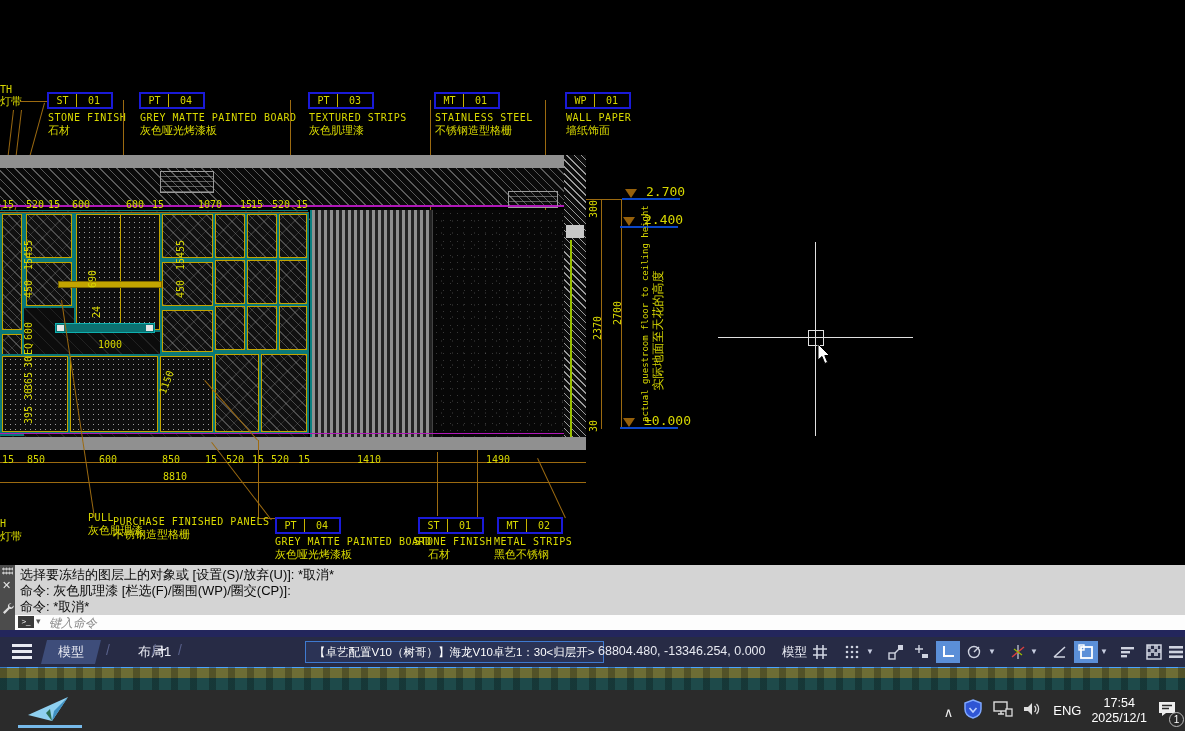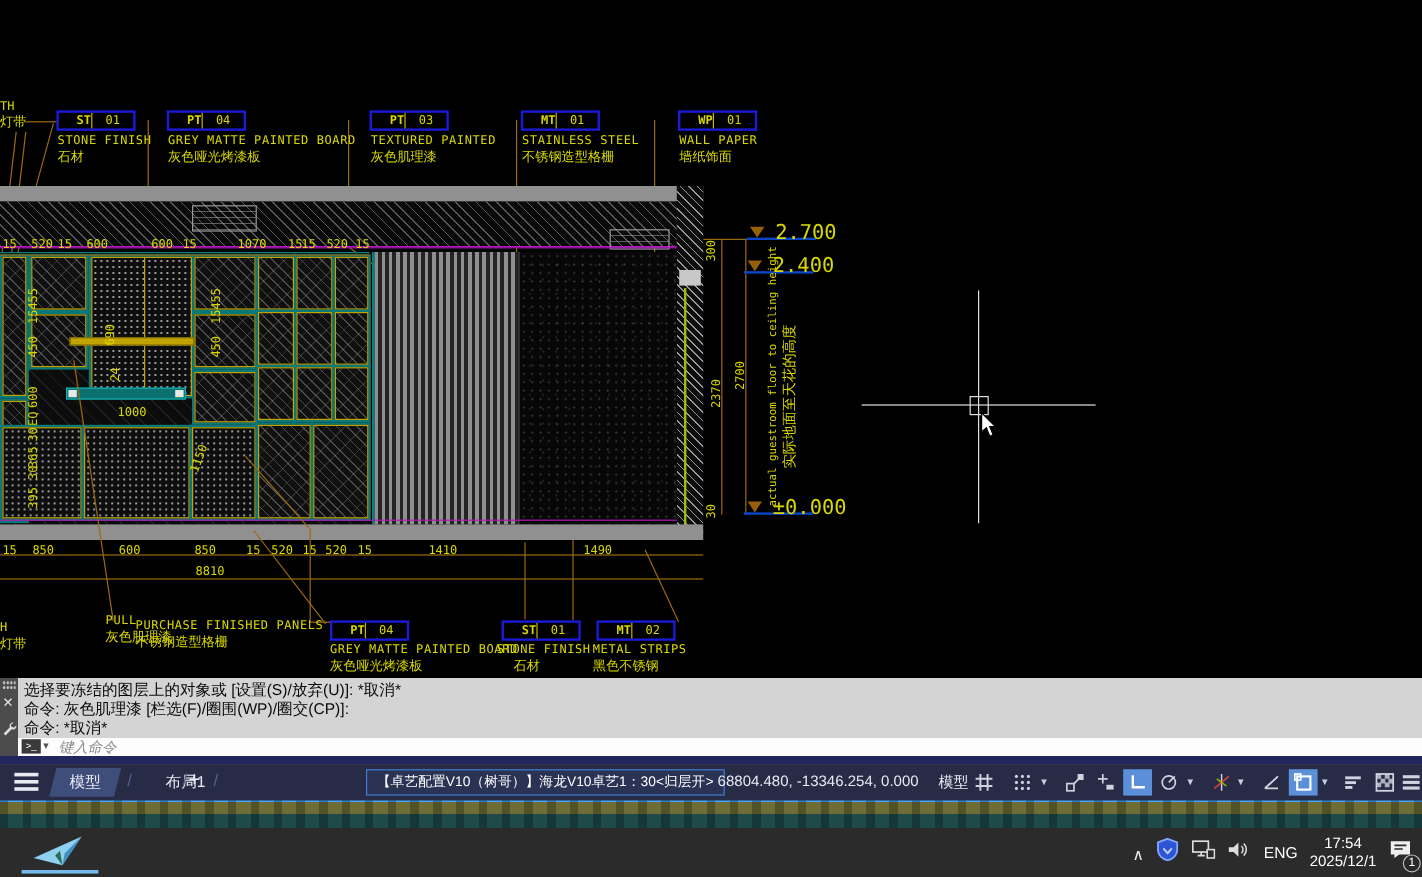--- a/index.html
+++ b/index.html
@@ -5,25 +5,25 @@
   * { margin:0; padding:0; box-sizing:border-box; }
   html,body { background:#000; }
   .screen { position:relative; width:1185px; height:731px; overflow:hidden;
             font-family:"DejaVu Sans Mono", monospace; background:#000; }
 
   
   .canvas { position:absolute; left:0; top:0; width:1185px; height:565px; background:#000; overflow:hidden; }
   .dim { position:absolute; color:#d8d800; font-size:10px; line-height:10px; white-space:nowrap; }
   .vdim { position:absolute; color:#d8d800; font-size:10px; line-height:10px; white-space:nowrap;
           transform:rotate(-90deg); transform-origin:left top; }
-  .lvl { position:absolute; color:#d8d800; font-size:17px; white-space:nowrap; }
+  .lvl { position:absolute; color:#d8d800; font-size:13px; white-space:nowrap; }
   .cnote { position:absolute; color:#d8d800; white-space:nowrap; }
 
   .mtag { position:absolute; display:flex; width:66px; height:17px; border:2px solid #1a1ad8; background:#000; }
-  .mtag .mcode { width:45%; color:#d8d800; font-size:10px; text-align:right; line-height:13px; border-right:1px solid #c8b400;font-weight:bold; }
+  .mtag .mcode { width:45%; color:#d8d800; font-size:10px; text-align:center; line-height:13px; border-right:1px solid #c8b400; }
   .mtag .mnum  { width:55%; color:#d8d800; font-size:10px; text-align:center; line-height:13px; }
   .mlabel { position:absolute; white-space:nowrap; }
   .mlabel .men { color:#d8d800; font-size:10px; line-height:12px; letter-spacing:.5px; }
   .mlabel .mcn { color:#d8d800; font-size:11px; line-height:13px; }
 
   .line { position:absolute; transform-origin:0 0; }
   .ldr  { background:#9c6a10; }
   .lvl-line { background:#0a46c8; height:2px; }
   .mag  { background:#b018b8; height:1px; }
   .tri { position:absolute; width:0; height:0; border-left:6px solid transparent;
@@ -139,21 +139,21 @@
     <div class="mlabel" style="left:140px;top:112px">
       <div class="men">GREY MATTE PAINTED BOARD</div>
       <div class="mcn">灰色哑光烤漆板</div>
     </div>
 
     <div class="mtag" style="left:308px;top:92px">
       <span class="mcode">PT</span>
       <span class="mnum">03</span>
     </div>
     <div class="mlabel" style="left:309px;top:112px">
-      <div class="men">TEXTURED PAINTED</div>
+      <div class="men">TEXTURED STRIPS</div>
       <div class="mcn">灰色肌理漆</div>
     </div>
 
     <div class="mtag" style="left:434px;top:92px">
       <span class="mcode">MT</span>
       <span class="mnum">01</span>
     </div>
     <div class="mlabel" style="left:435px;top:112px">
       <div class="men">STAINLESS STEEL</div>
       <div class="mcn">不锈钢造型格栅</div>

